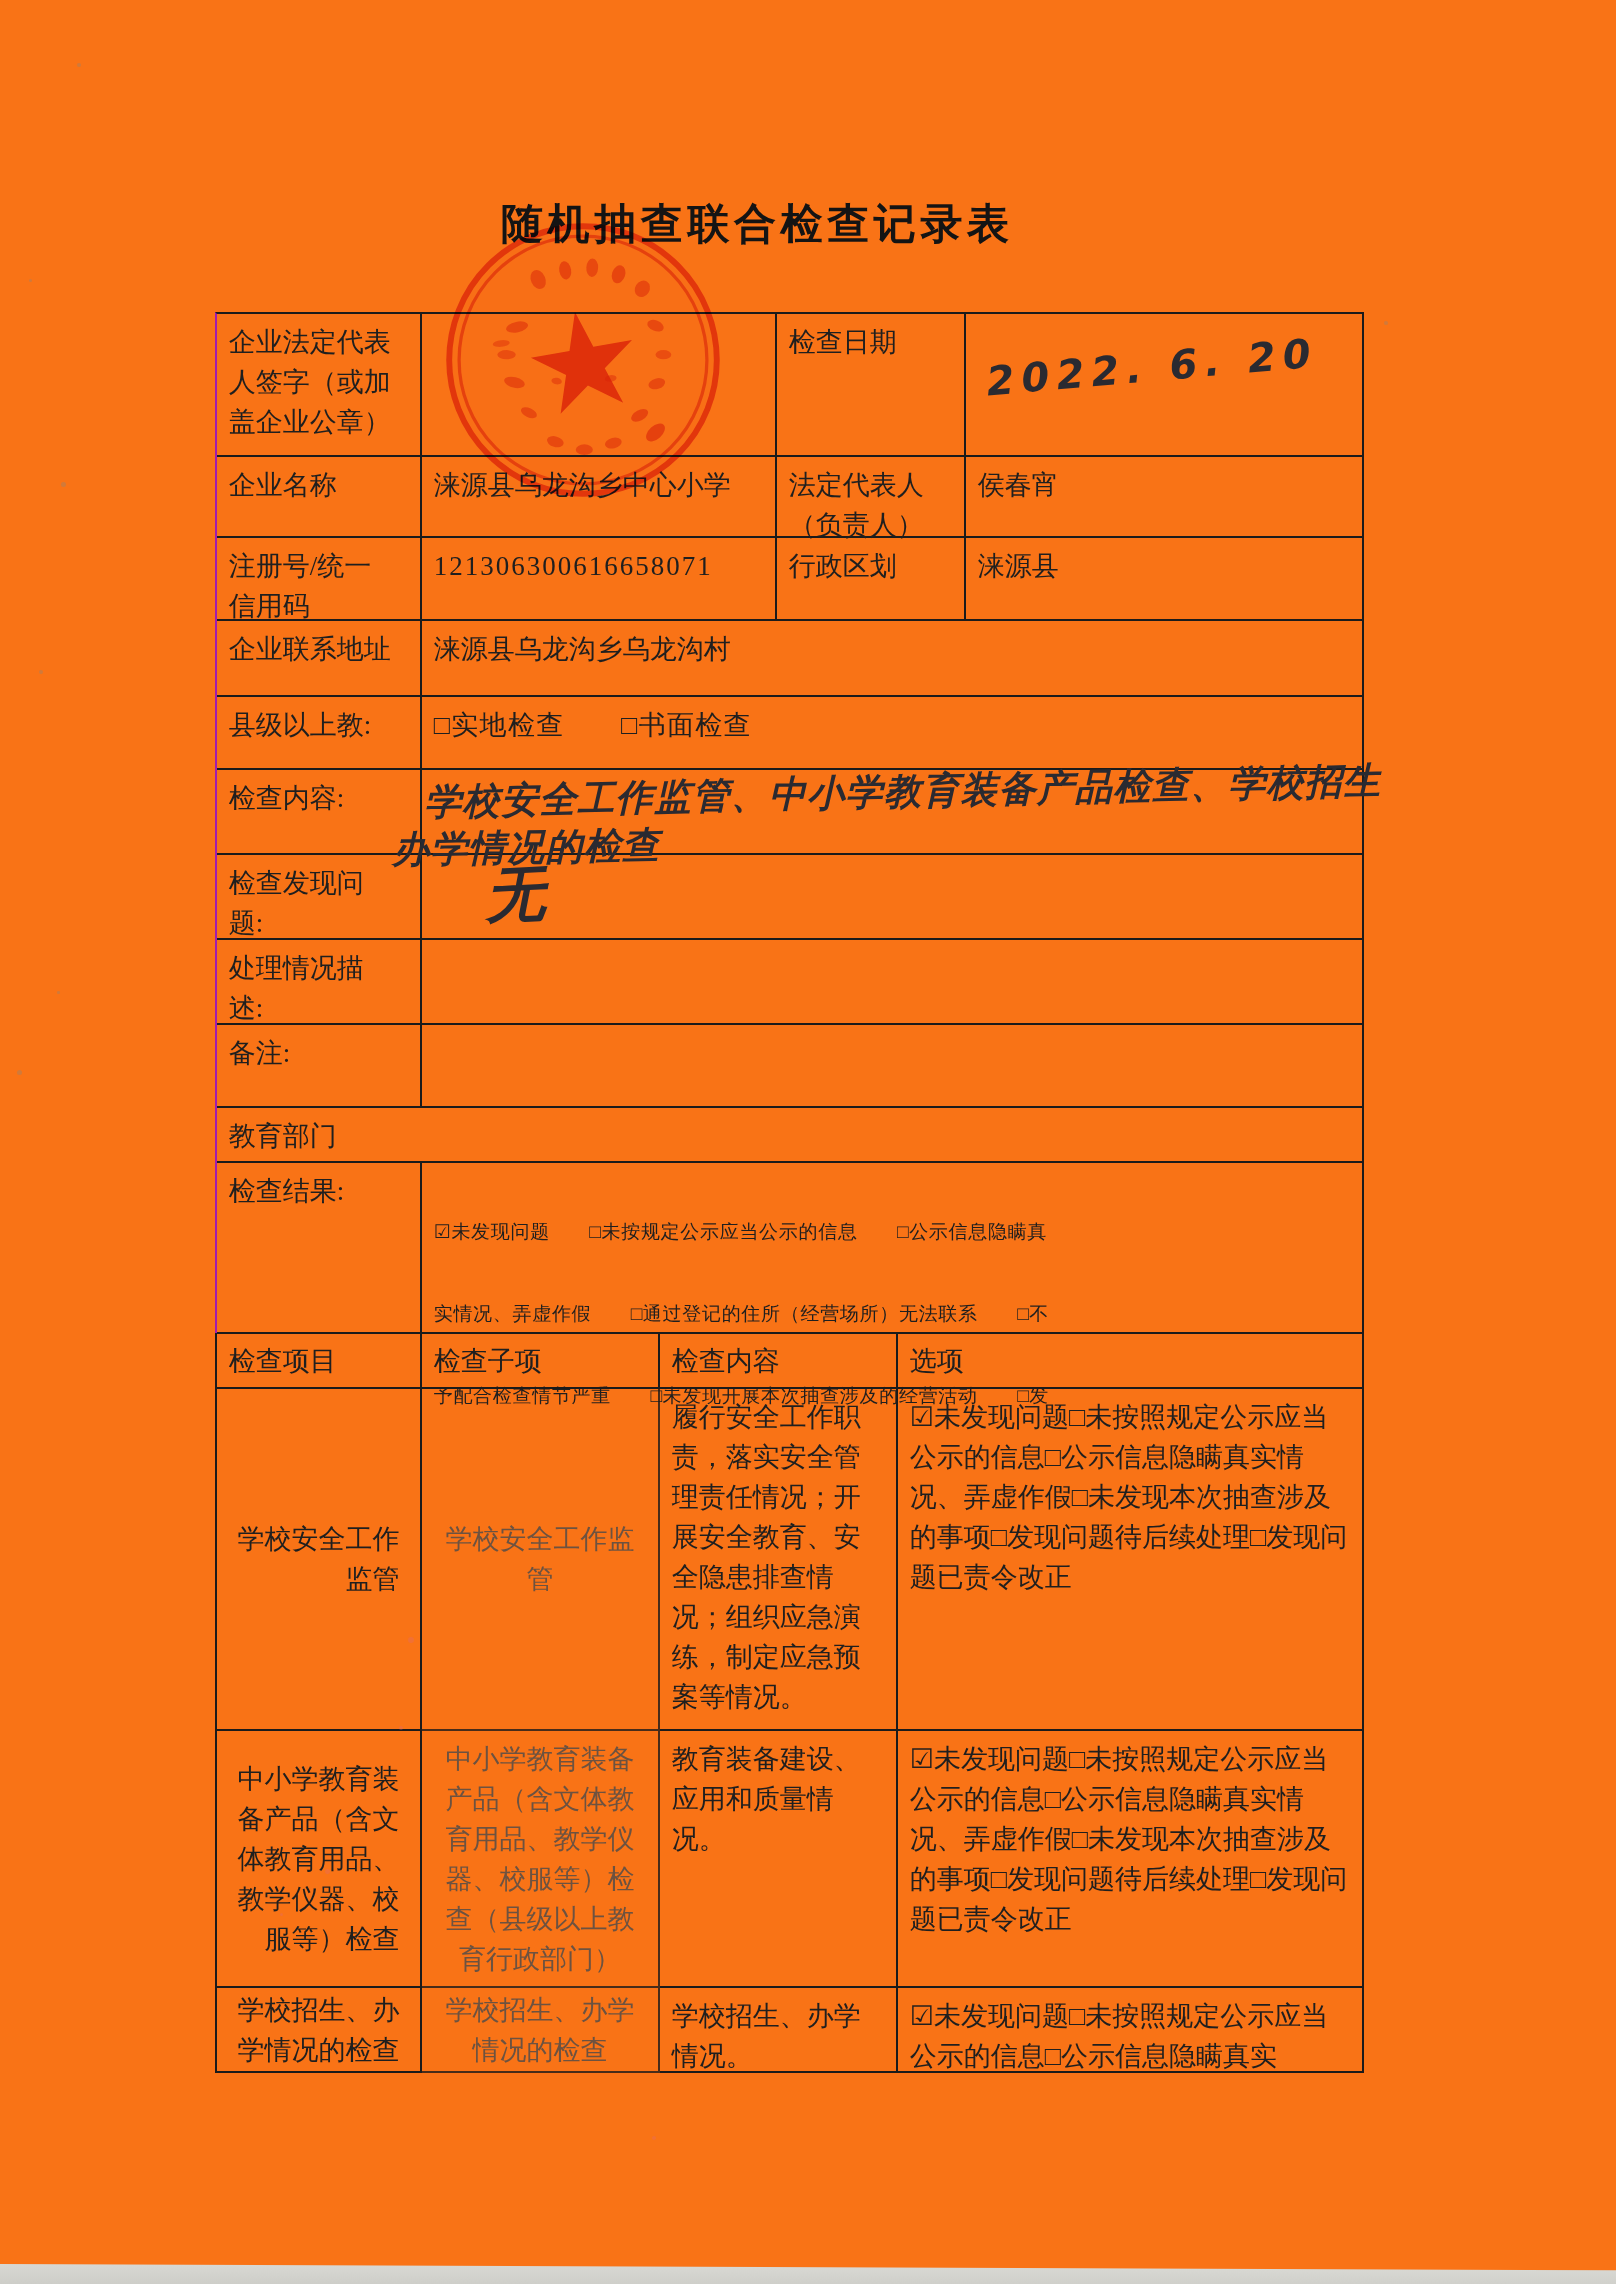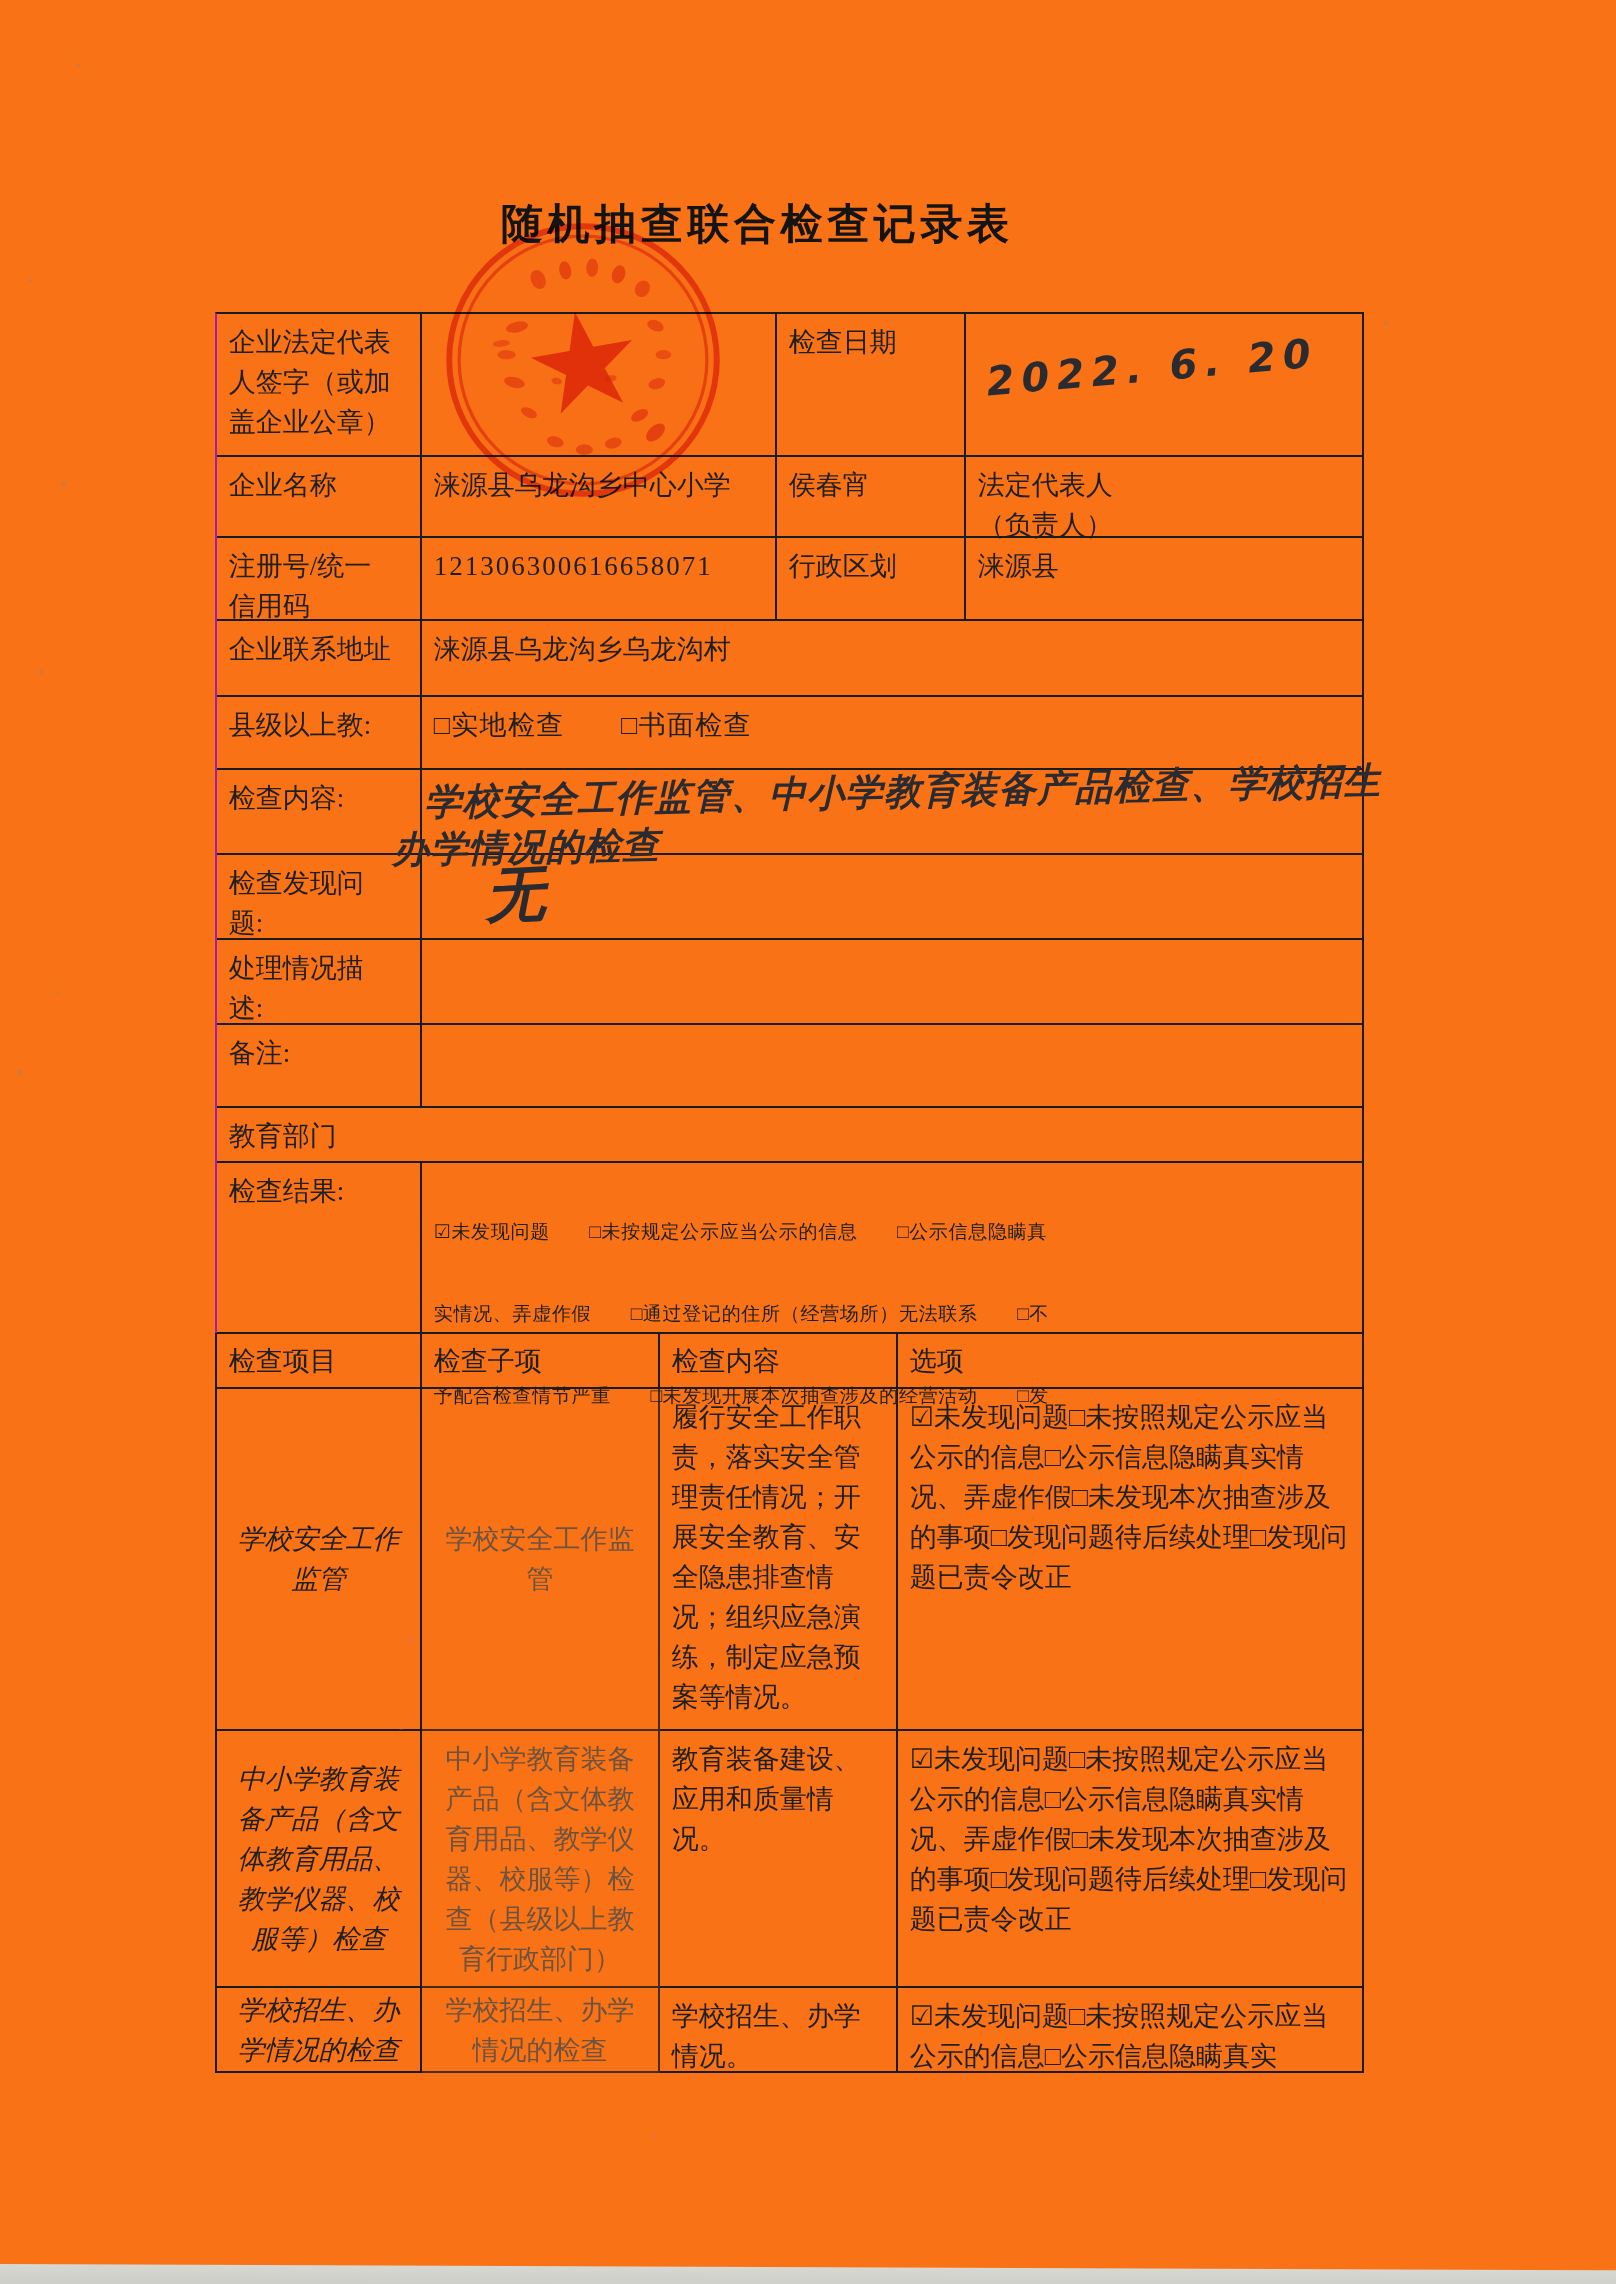--- a/index.html
+++ b/index.html
@@ -37,22 +37,22 @@
   }
   .span3{grid-column:span 3;}
   .span4{grid-column:span 4;}
   .l3{font-size:28px; line-height:48px; padding-top:7.8px;}
   .num{font-size:26px; letter-spacing:2px; padding-top:10.4px;}
   .opts-inline{letter-spacing:1.3px; padding-top:10.4px;}
   .result{padding:9px 14.3px;}
   .rline{white-space:pre; font-size:19px; line-height:42px; letter-spacing:0.7px;}
   
   .hcell{padding-top:11.7px;}
-  .proj{display:flex;align-items:center;justify-content:center;text-align:center;
-        font-size:29px;line-height:47px;padding:5.2px;font-style:italic;}
+  .proj{display:flex;align-items:center;justify-content:center;text-align:right;
+        font-size:29px;line-height:47px;padding:5.2px;}
   .sub{display:flex;align-items:center;justify-content:center;text-align:center;
        font-size:28px;line-height:47px;padding:5.2px;color:#4b4b4b;opacity:.8;}
   .cont{font-size:29px;line-height:42px;padding:10.4px 9px;}
   .opt{font-size:29px;line-height:46px;padding:7.8px 13px 7.8px 10.4px;white-space:normal;}
   .optC{line-height:39px;padding-top:5.2px;overflow:hidden;}
   
   .hw{
     position:absolute; color:#2a2a31; font-style:italic; font-weight:600;
     font-family:"DejaVu Sans","Liberation Sans",sans-serif; white-space:nowrap;
   }
@@ -82,23 +82,23 @@
   <div class="t1">
     <div class="l3">企业法定代表
 人签字（或加
 盖企业公章）</div>
     <div></div>
     <div class="l3">检查日期</div>
     <div></div>
 
     <div>企业名称</div>
     <div>涞源县乌龙沟乡中心小学</div>
-    <div>侯春宵</div>
     <div>法定代表人
 （负责人）</div>
+    <div>侯春宵</div>
 
     <div>注册号/统一
 信用码</div>
     <div class="num">121306300616658071</div>
     <div>行政区划</div>
     <div>涞源县</div>
 
     <div>企业联系地址</div>
     <div class="span3">涞源县乌龙沟乡乌龙沟村</div>
 

